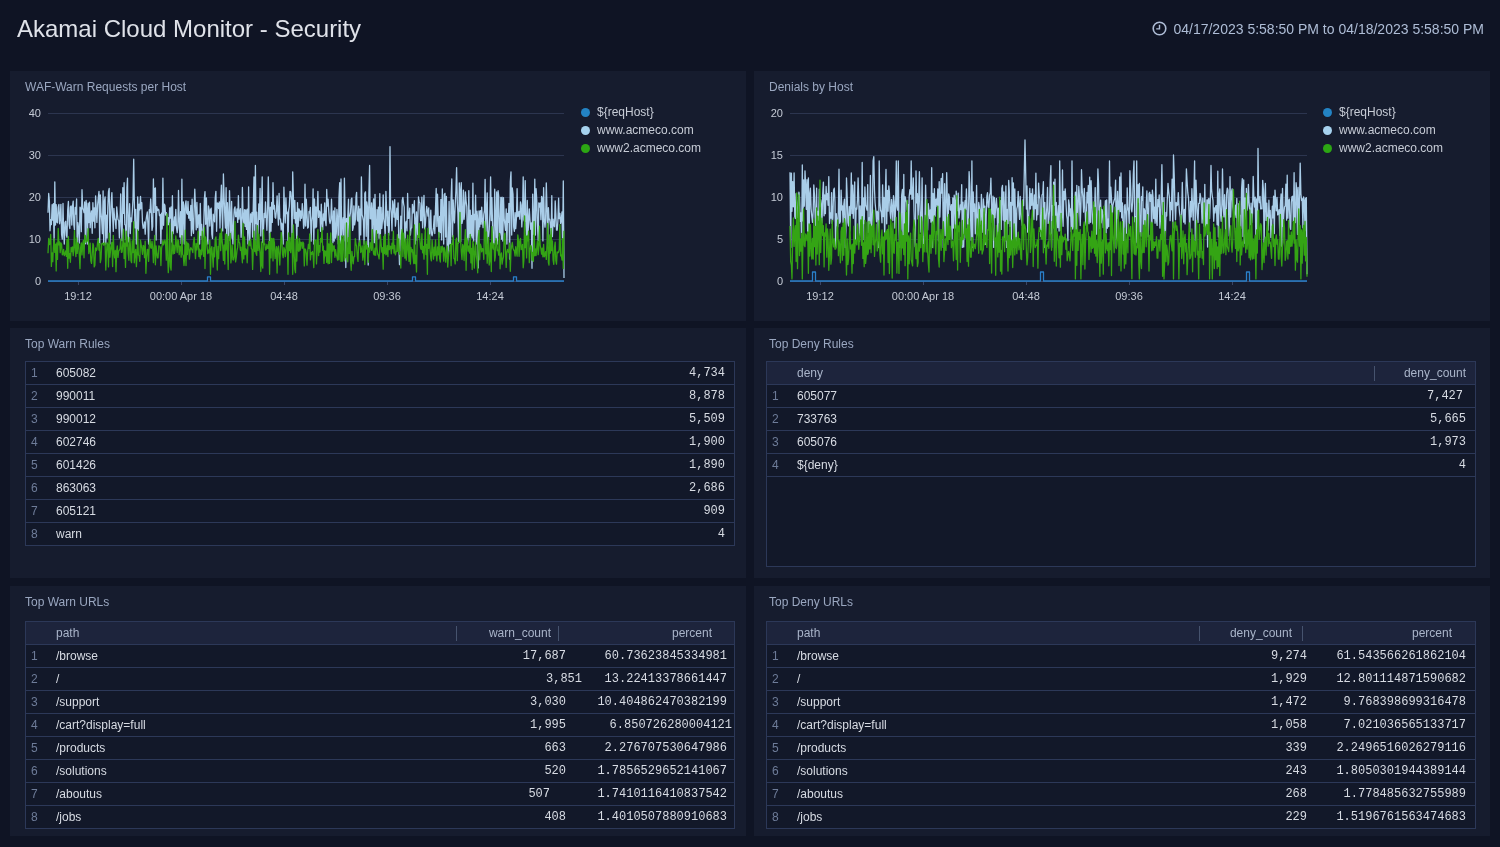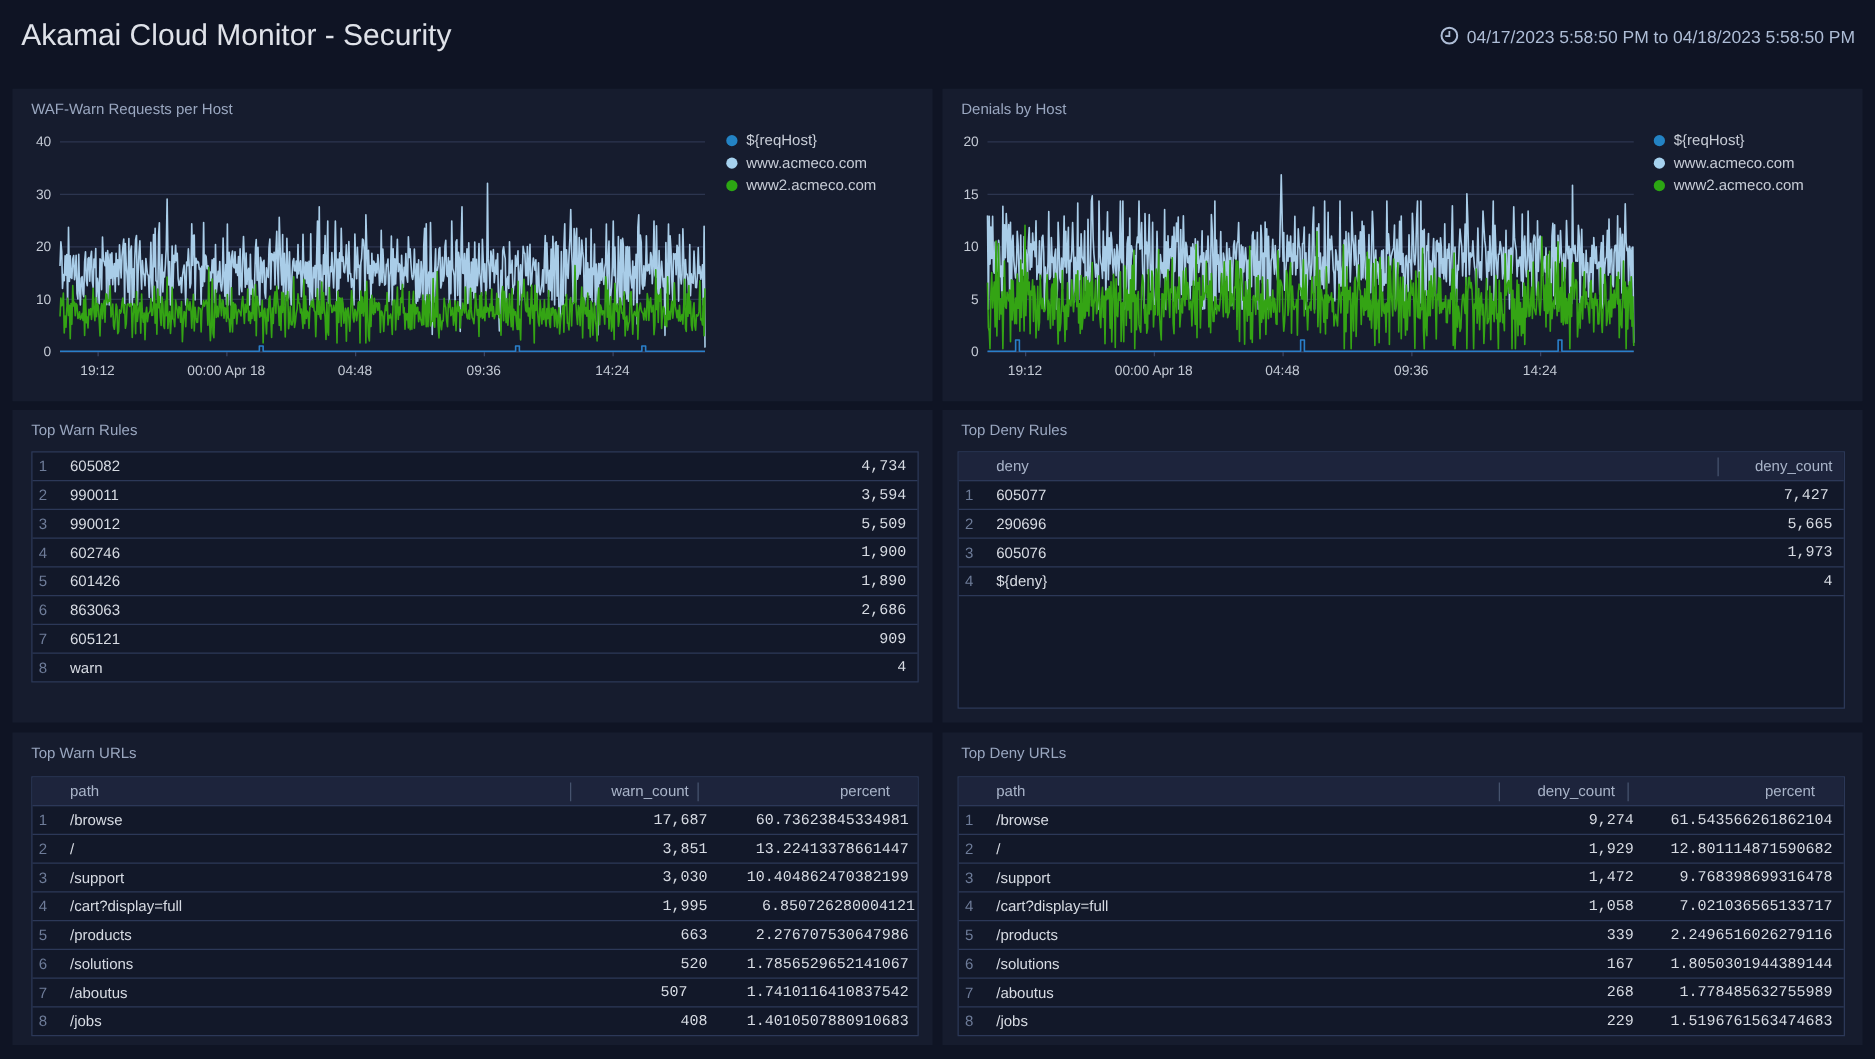--- a/index.html
+++ b/index.html
@@ -99,21 +99,21 @@
 <div class="ptitle">Top Warn Rules</div>
 <div class="tbl" style="left:15px;top:33px;width:710px;">
       <div class="trow">
         <span class="cell idx" style="left:5px">1</span>
         <span class="cell" style="left:30px">605082</span>
         <span class="cell mono" style="right:9px">4,734</span>
       </div>
       <div class="trow">
         <span class="cell idx" style="left:5px">2</span>
         <span class="cell" style="left:30px">990011</span>
-        <span class="cell mono" style="right:9px">3,594</span>
+        <span class="cell mono" style="right:9px">8,878</span>
       </div>
       <div class="trow">
         <span class="cell idx" style="left:5px">3</span>
         <span class="cell" style="left:30px">990012</span>
         <span class="cell mono" style="right:9px">5,509</span>
       </div>
       <div class="trow">
         <span class="cell idx" style="left:5px">4</span>
         <span class="cell" style="left:30px">602746</span>
         <span class="cell mono" style="right:9px">1,900</span>
@@ -148,21 +148,21 @@
         <span class="cell" style="right:9px">deny_count</span>
         <span class="hsep" style="left:607px"></span>
       </div>
       <div class="trow">
         <span class="cell idx" style="left:5px">1</span>
         <span class="cell" style="left:30px">605077</span>
         <span class="cell mono" style="right:12px">7,427</span>
       </div>
       <div class="trow">
         <span class="cell idx" style="left:5px">2</span>
-        <span class="cell" style="left:30px">290696</span>
+        <span class="cell" style="left:30px">733763</span>
         <span class="cell mono" style="right:9px">5,665</span>
       </div>
       <div class="trow">
         <span class="cell idx" style="left:5px">3</span>
         <span class="cell" style="left:30px">605076</span>
         <span class="cell mono" style="right:9px">1,973</span>
       </div>
       <div class="trow">
         <span class="cell idx" style="left:5px">4</span>
         <span class="cell" style="left:30px">${deny}</span>
@@ -183,21 +183,21 @@
       </div>
       <div class="trow">
         <span class="cell idx" style="left:5px">1</span>
         <span class="cell" style="left:30px">/browse</span>
         <span class="cell mono" style="right:168px">17,687</span>
         <span class="cell mono" style="right:7px">60.73623845334981</span>
       </div>
       <div class="trow">
         <span class="cell idx" style="left:5px">2</span>
         <span class="cell" style="left:30px">/</span>
-        <span class="cell mono" style="right:168px">3,851</span>
+        <span class="cell mono" style="right:152px">3,851</span>
         <span class="cell mono" style="right:7px">13.22413378661447</span>
       </div>
       <div class="trow">
         <span class="cell idx" style="left:5px">3</span>
         <span class="cell" style="left:30px">/support</span>
         <span class="cell mono" style="right:168px">3,030</span>
         <span class="cell mono" style="right:7px">10.404862470382199</span>
       </div>
       <div class="trow">
         <span class="cell idx" style="left:5px">4</span>
@@ -267,21 +267,21 @@
       </div>
       <div class="trow">
         <span class="cell idx" style="left:5px">5</span>
         <span class="cell" style="left:30px">/products</span>
         <span class="cell mono" style="right:168px">339</span>
         <span class="cell mono" style="right:9px">2.2496516026279116</span>
       </div>
       <div class="trow">
         <span class="cell idx" style="left:5px">6</span>
         <span class="cell" style="left:30px">/solutions</span>
-        <span class="cell mono" style="right:168px">167</span>
+        <span class="cell mono" style="right:168px">243</span>
         <span class="cell mono" style="right:9px">1.8050301944389144</span>
       </div>
       <div class="trow">
         <span class="cell idx" style="left:5px">7</span>
         <span class="cell" style="left:30px">/aboutus</span>
         <span class="cell mono" style="right:168px">268</span>
         <span class="cell mono" style="right:9px">1.778485632755989</span>
       </div>
       <div class="trow shave">
         <span class="cell idx" style="left:5px">8</span>

